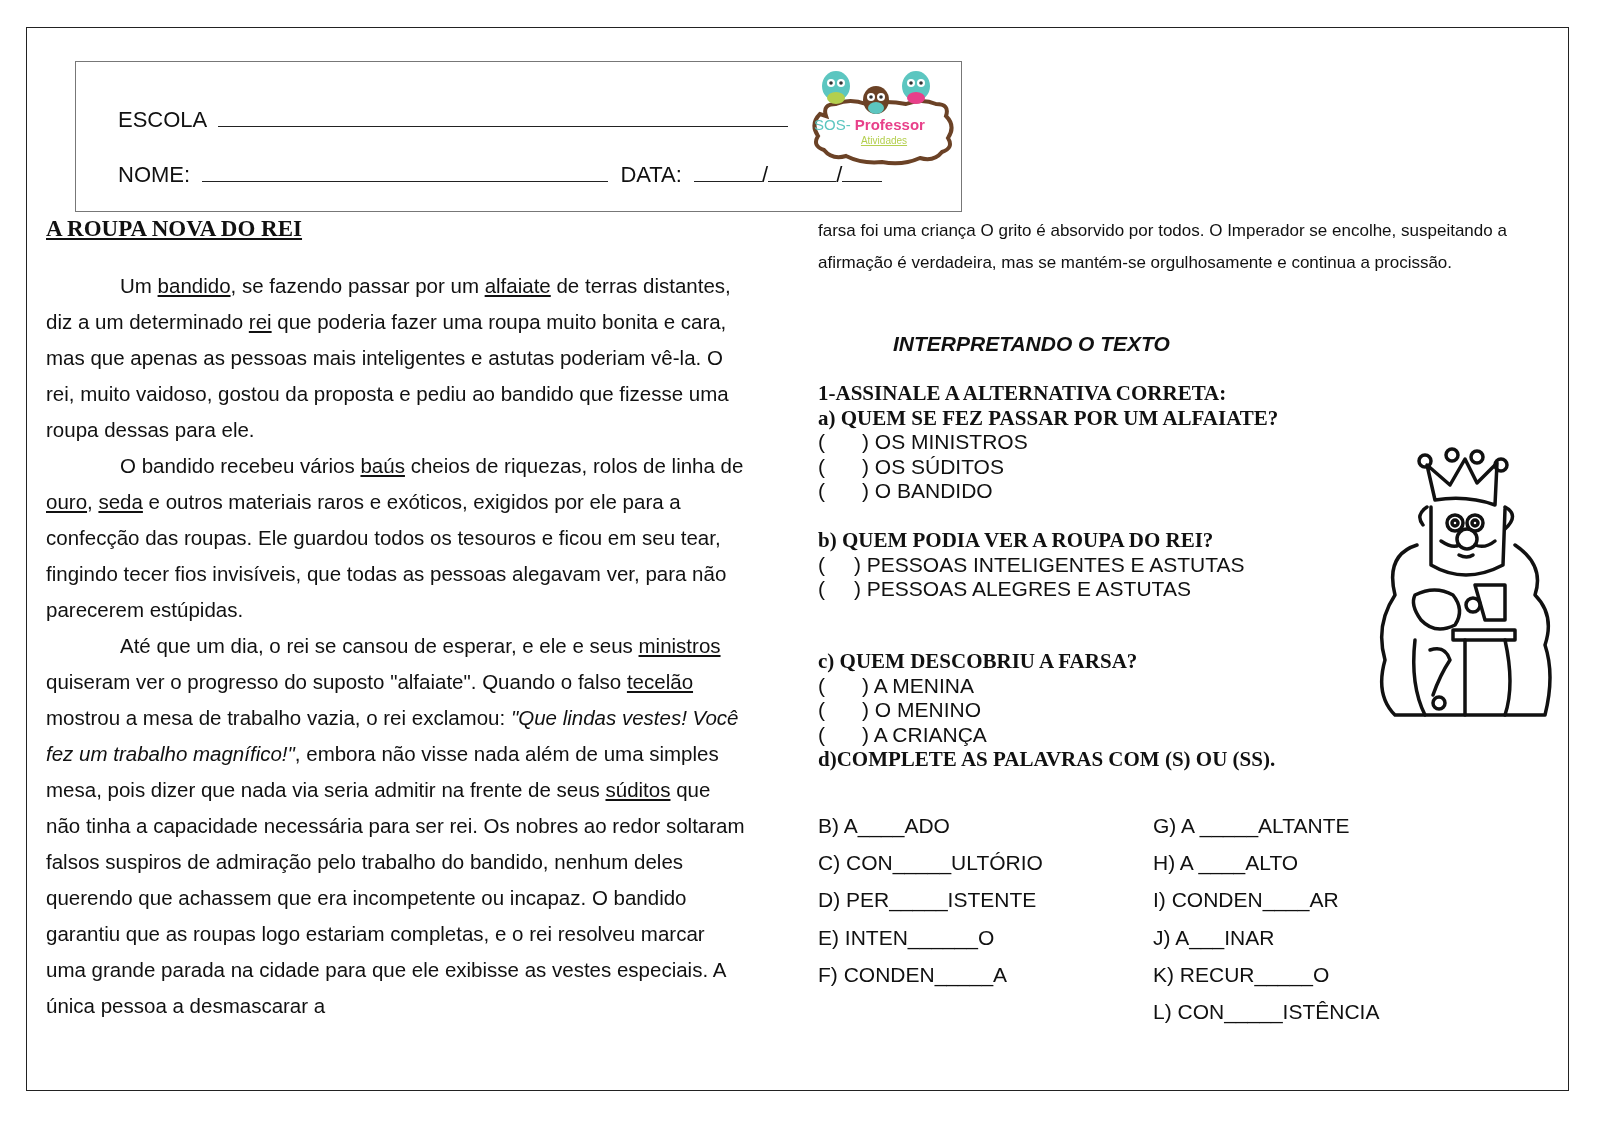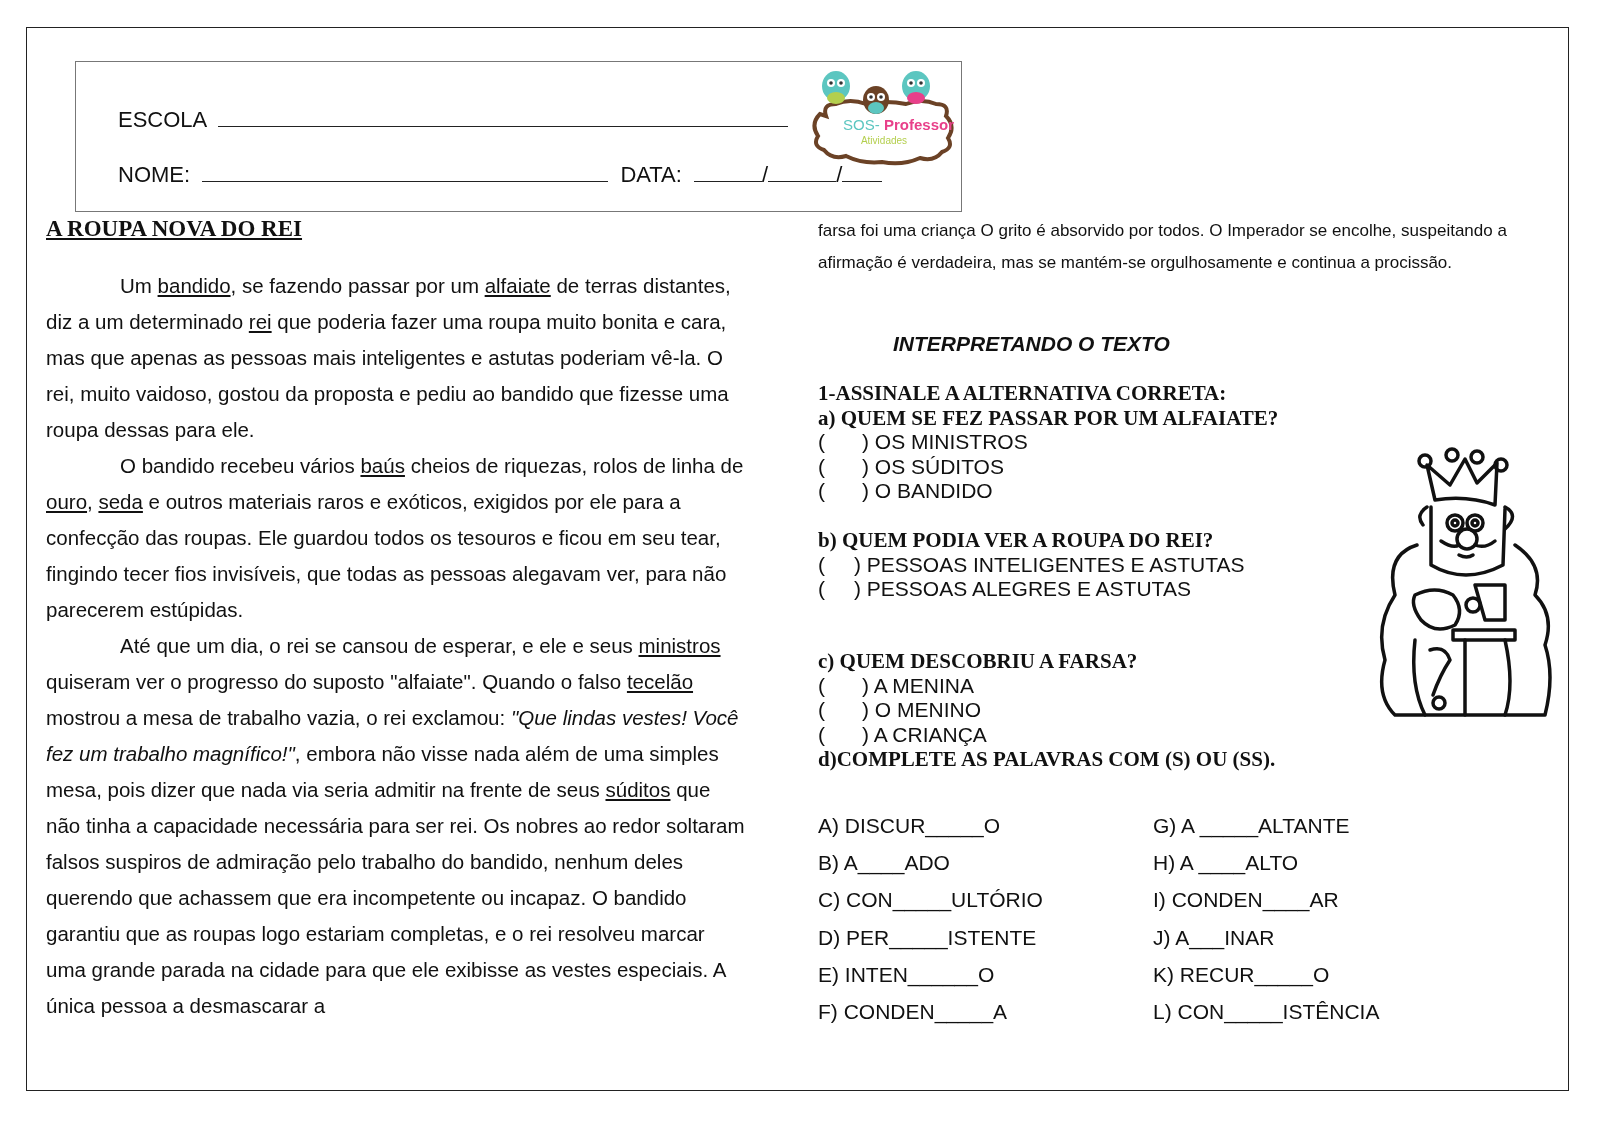--- a/index.html
+++ b/index.html
@@ -65,25 +65,25 @@
       <circle cx="113" cy="17" r="4" fill="#fff"></circle>
     <circle cx="103" cy="17" r="1.8" fill="#333"></circle>
       <circle cx="113" cy="17" r="1.8" fill="#333"></circle>
     <ellipse cx="68" cy="34" rx="13" ry="14" fill="#6b4226"></ellipse>
     <ellipse cx="68" cy="42" rx="8" ry="6" fill="#5cc6c0"></ellipse>
     <circle cx="63" cy="31" r="4" fill="#fff"></circle>
       <circle cx="73" cy="31" r="4" fill="#fff"></circle>
     <circle cx="63" cy="31" r="1.8" fill="#333"></circle>
       <circle cx="73" cy="31" r="1.8" fill="#333"></circle>
   </svg>
-  <div style="position:absolute; left:6px; top:50px; width:140px; text-align:right; font-size:15px; white-space:nowrap;">
+  <div style="position:absolute; left:6px; top:50px; width:140px; text-align:left; font-size:15px; white-space:nowrap;">
     <span style="color:#5cc6c0;">SOS-</span>
     <span style="color:#e8408a; font-weight:bold;">Professor</span>
   </div>
-  <div style="position:absolute; left:6px; top:69px; width:140px; text-align:center; font-size:10px; color:#b4cf4e;">Atividades</div>
+  <div style="position:absolute; left:6px; top:69px; width:140px; text-align:center; font-size:10px; color:#b4cf4e;text-decoration:underline;">Atividades</div>
 </div>
 
 <div class="title">A ROUPA NOVA DO REI</div>
 <div class="story">
   <p class="indent"><span>Um </span><span class="u">bandido</span><span>, se fazendo passar por um </span><span class="u">alfaiate</span><span> de terras distantes, diz a um determinado </span><span class="u">rei</span><span> que poderia fazer uma roupa muito bonita e cara, mas que apenas as pessoas mais inteligentes e astutas poderiam vê-la. O rei, muito vaidoso, gostou da proposta e pediu ao bandido que fizesse uma roupa dessas para ele.</span></p>
   <p class="indent"><span>O bandido recebeu vários </span><span class="u">baús</span><span> cheios de riquezas, rolos de linha de </span><span class="u">ouro</span><span>, </span><span class="u">seda</span><span> e outros materiais raros e exóticos, exigidos por ele para a confecção das roupas. Ele guardou todos os tesouros e ficou em seu tear, fingindo tecer fios invisíveis, que todas as pessoas alegavam ver, para não parecerem estúpidas.</span></p>
   <p class="indent"><span>Até que um dia, o rei se cansou de esperar, e ele e seus </span><span class="u">ministros</span><span> quiseram ver o progresso do suposto "alfaiate". Quando o falso </span><span class="u">tecelão</span><span> mostrou a mesa de trabalho vazia, o rei exclamou: </span><span class="i">"Que lindas vestes! Você fez um trabalho magnífico!"</span><span>, embora não visse nada além de uma simples mesa, pois dizer que nada via seria admitir na frente de seus </span><span class="u">súditos</span><span> que não tinha a capacidade necessária para ser rei. Os nobres ao redor soltaram falsos suspiros de admiração pelo trabalho do bandido, nenhum deles querendo que achassem que era incompetente ou incapaz. O bandido garantiu que as roupas logo estariam completas, e o rei resolveu marcar uma grande parada na cidade para que ele exibisse as vestes especiais. A única pessoa a desmascarar a</span></p>
 </div>
 
 <div class="right-text">farsa foi uma criança O grito é absorvido por todos. O Imperador se encolhe, suspeitando a afirmação é verdadeira, mas se mantém-se orgulhosamente e continua a procissão.</div>
@@ -106,21 +106,20 @@
 
 <div class="q-block" style="top:649px;">
   <div class="q">c) QUEM DESCOBRIU A FARSA?</div>
   <div class="opt"><span class="paren">(</span><span>) </span><span>A MENINA</span></div>
   <div class="opt"><span class="paren">(</span><span>) </span><span>O MENINO</span></div>
   <div class="opt"><span class="paren">(</span><span>) </span><span>A CRIANÇA</span></div>
   <div class="q">d)COMPLETE AS PALAVRAS COM (S) OU (SS).</div>
 </div>
 
 <div class="words" style="left:818px; top:807px;">
-  <div><span>A)</span> <span>DISCUR</span><span>_____</span><span>O</span></div>
   <div><span>B)</span> <span>A</span><span>____</span><span>ADO</span></div>
   <div><span>C)</span> <span>CON</span><span>_____</span><span>ULTÓRIO</span></div>
   <div><span>D)</span> <span>PER</span><span>_____</span><span>ISTENTE</span></div>
   <div><span>E)</span> <span>INTEN</span><span>______</span><span>O</span></div>
   <div><span>F)</span> <span>CONDEN</span><span>_____</span><span>A</span></div>
 </div>
 
 <div class="words" style="left:1153px; top:807px;">
   <div><span>G)</span> <span>A </span><span>_____</span><span>ALTANTE</span></div>
   <div><span>H)</span> <span>A </span><span>____</span><span>ALTO</span></div>

